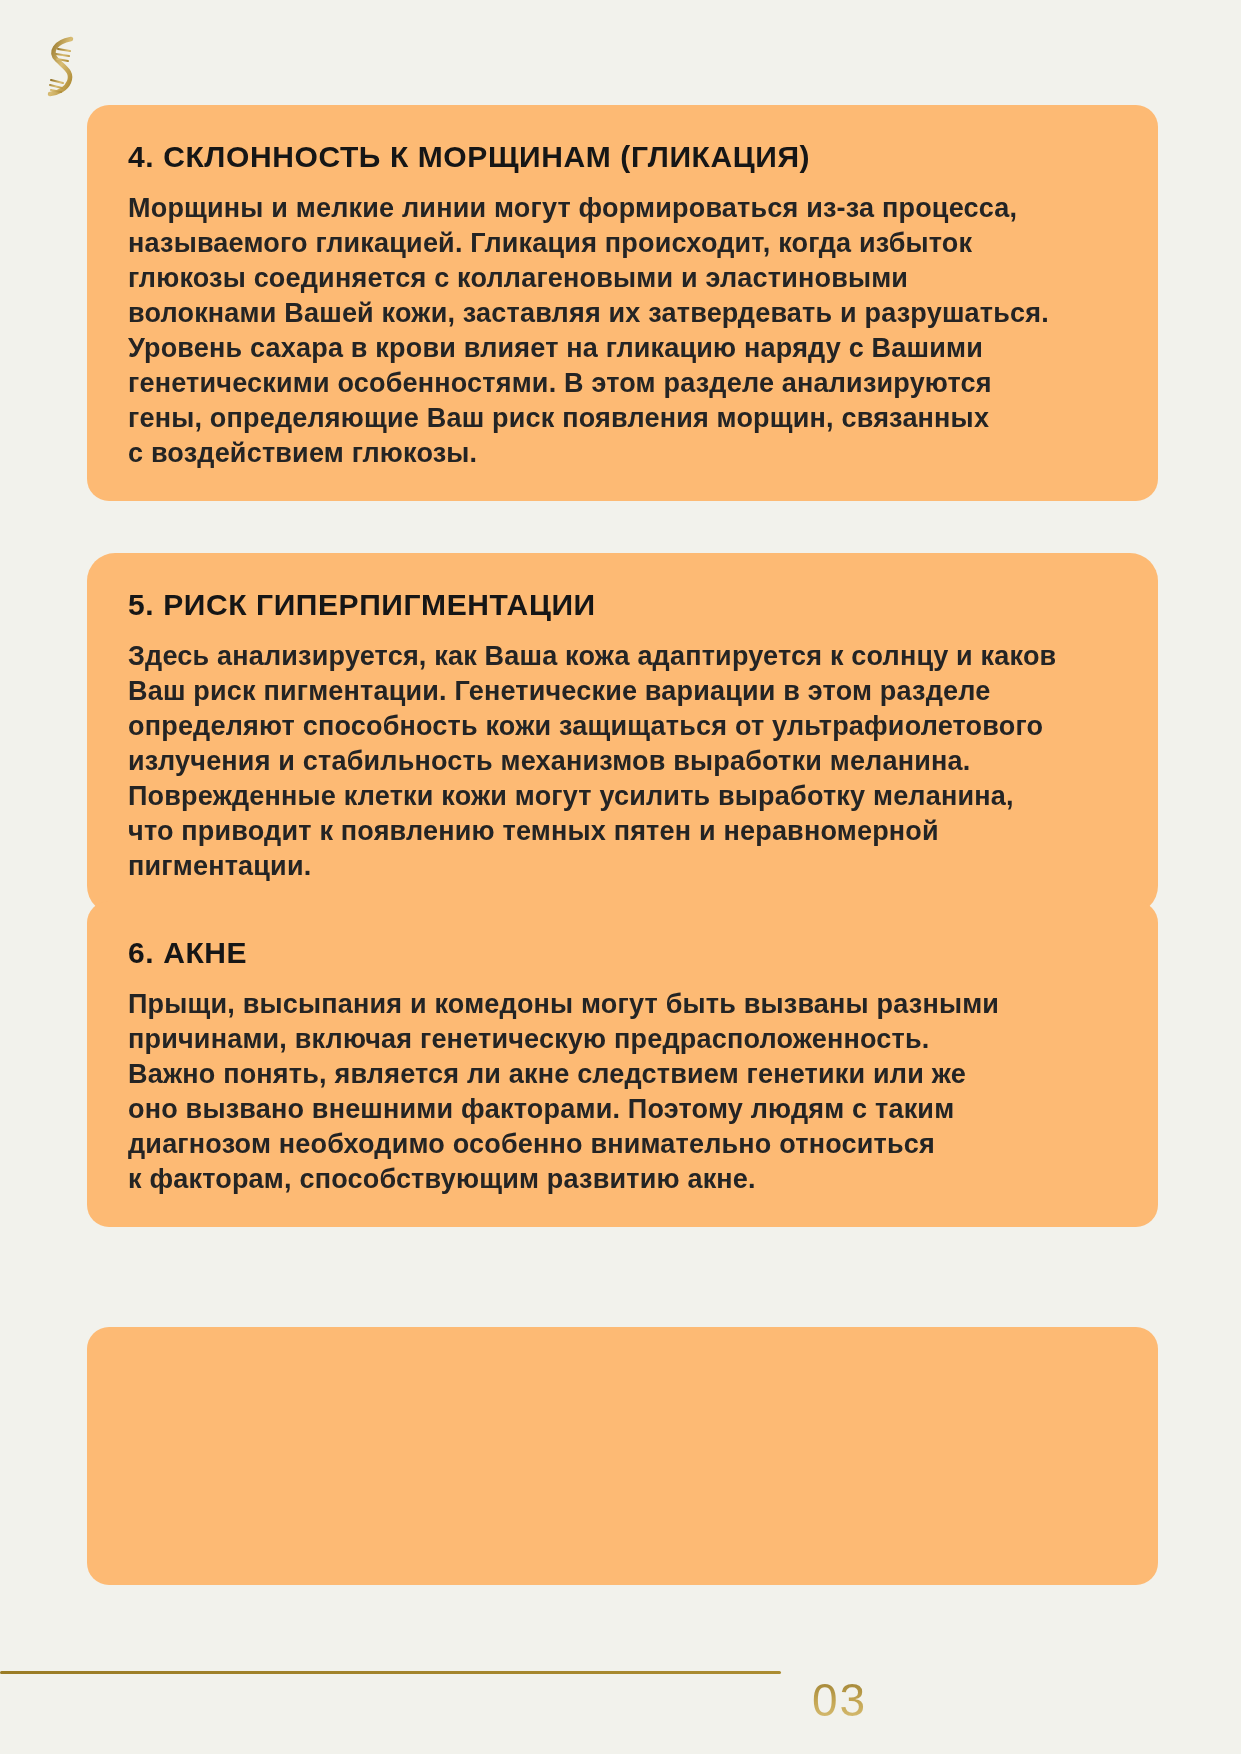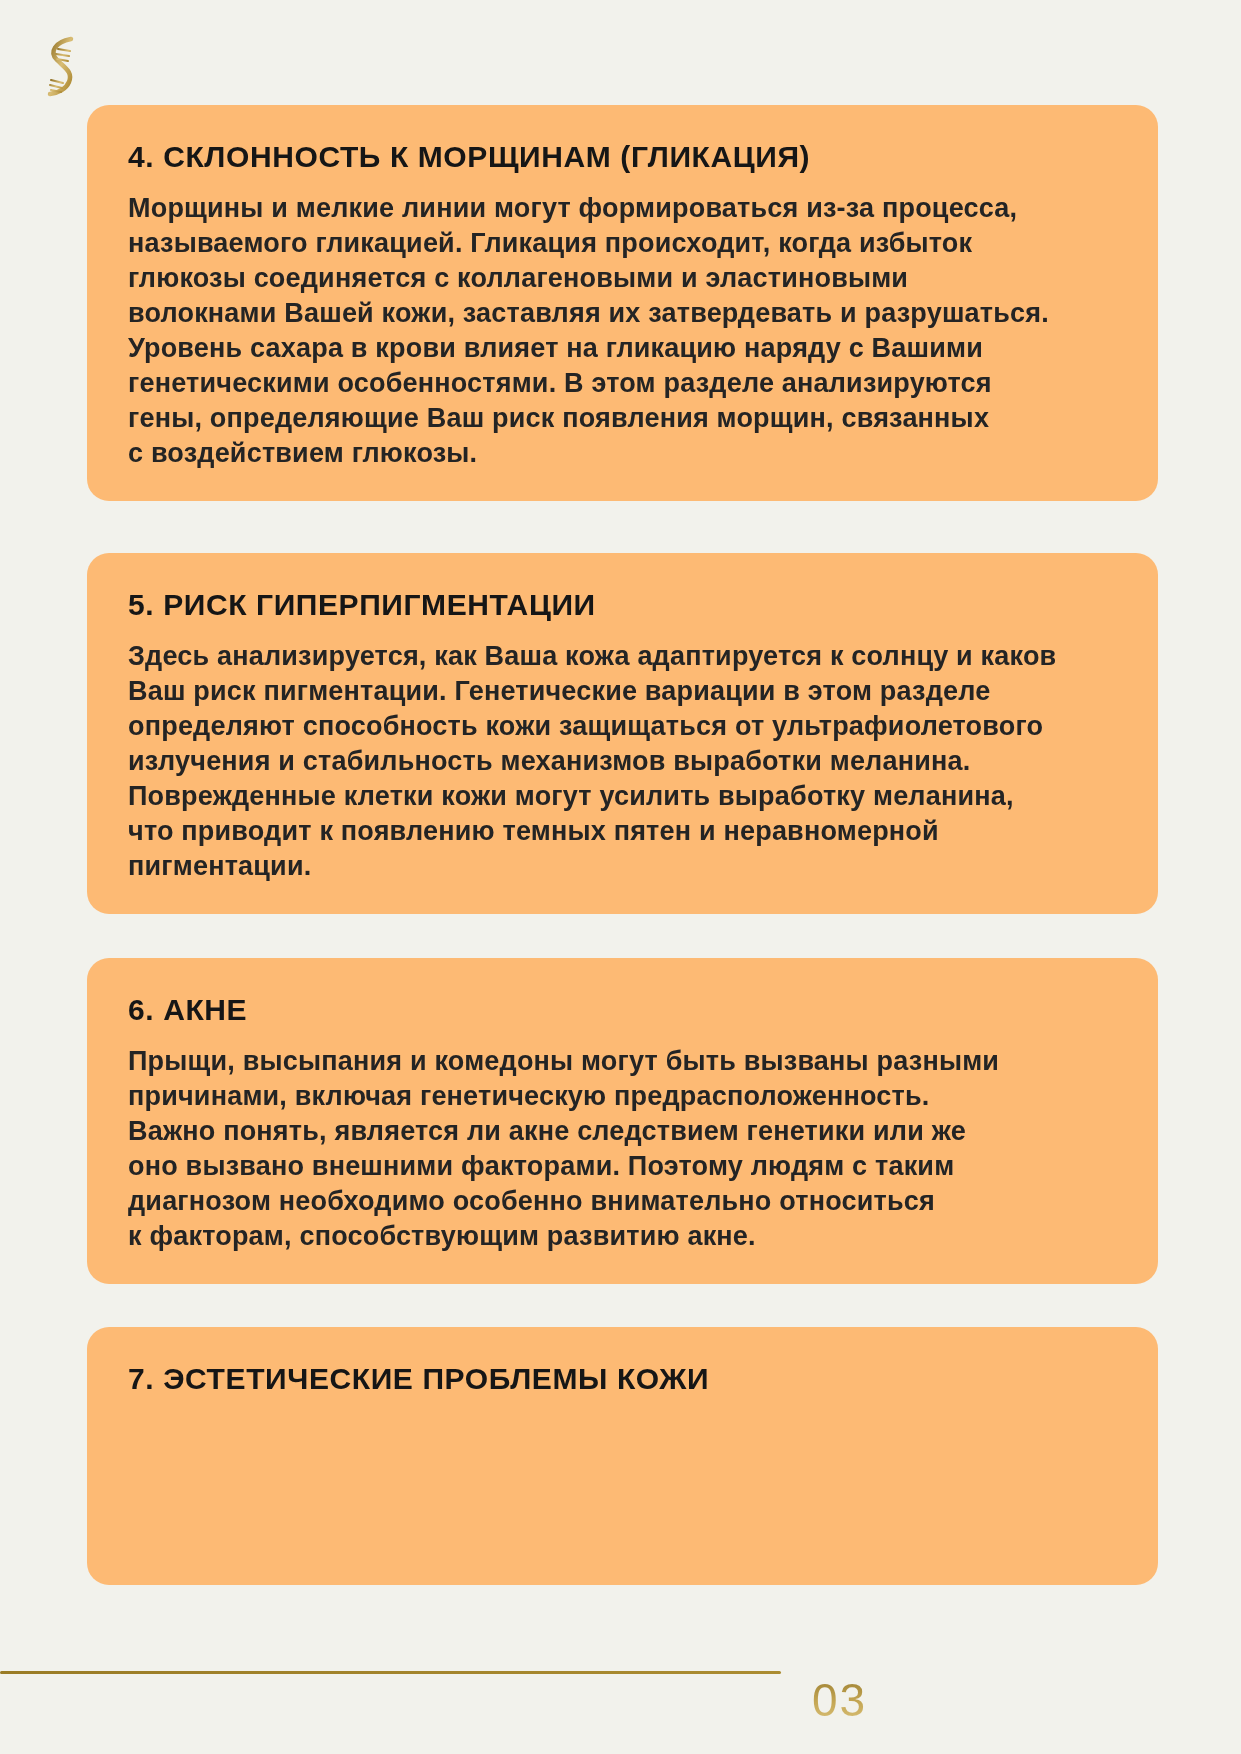--- a/index.html
+++ b/index.html
@@ -24,22 +24,22 @@
   .card {
     position: absolute;
     left: 87px;
     width: 1071px;
     box-sizing: border-box;
     background: #fdba74;
     border-radius: 22px;
     padding: 34px 44px 30px 41px;
   }
   .card-1 { top: 105px;  min-height: 392px; }
-  .card-2 { top: 553px;  min-height: 354px; }
-  .card-3 { top: 958px;  min-height: 319px; }
+  .card-2 { top: 553px;  min-height: 354px; border-radius: 28px; }
+  .card-3 { top: 901px;  min-height: 319px; }
   .card-4 { top: 1327px; min-height: 258px; }
   .card h2 {
     margin: 0 0 16px 0;
     font-size: 30px;
     line-height: 36px;
     font-weight: 800;
     letter-spacing: 0.6px;
     color: #161616;
   }
   .card p {
@@ -119,17 +119,16 @@
   <h2>6. АКНЕ</h2>
   <p>Прыщи, высыпания и комедоны могут быть вызваны разными
 причинами, включая генетическую предрасположенность.
 Важно понять, является ли акне следствием генетики или же
 оно вызвано внешними факторами. Поэтому людям с таким
 диагнозом необходимо особенно внимательно относиться
 к факторам, способствующим развитию акне.</p>
 </section>
 
 <section class="card card-4">
-  <h2>7. ЭСТЕТИЧЕСКИЕ ПРОБЛЕМЫ КОЖИ</h2>
 </section>
 
 <div class="footer-rule"></div>
 <div class="page-number">03</div>
 
 </body></html>

